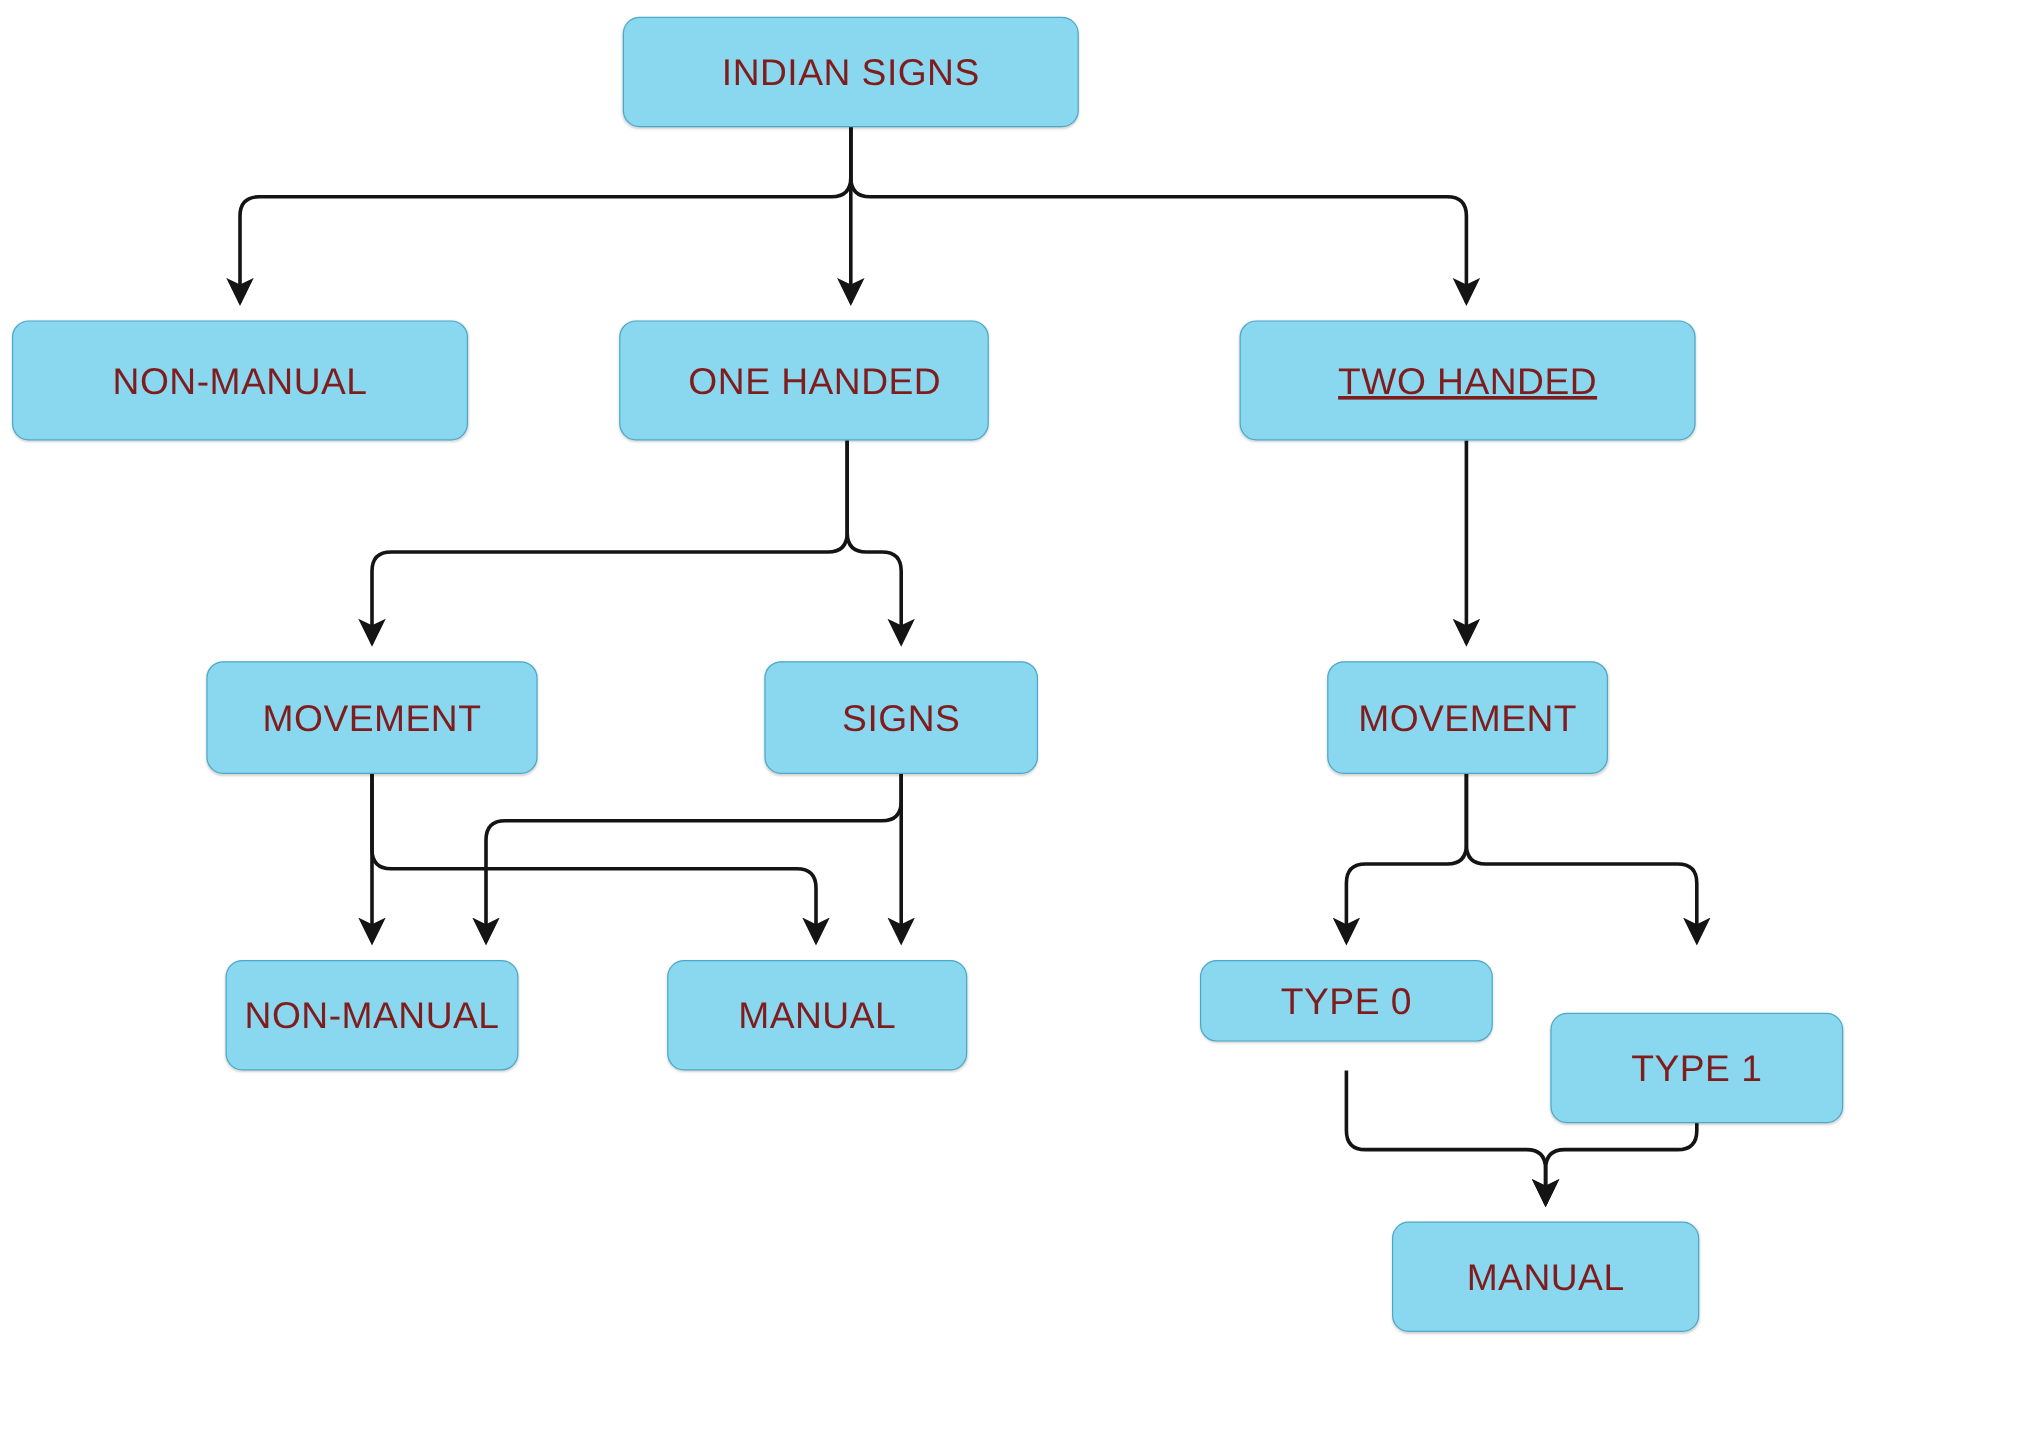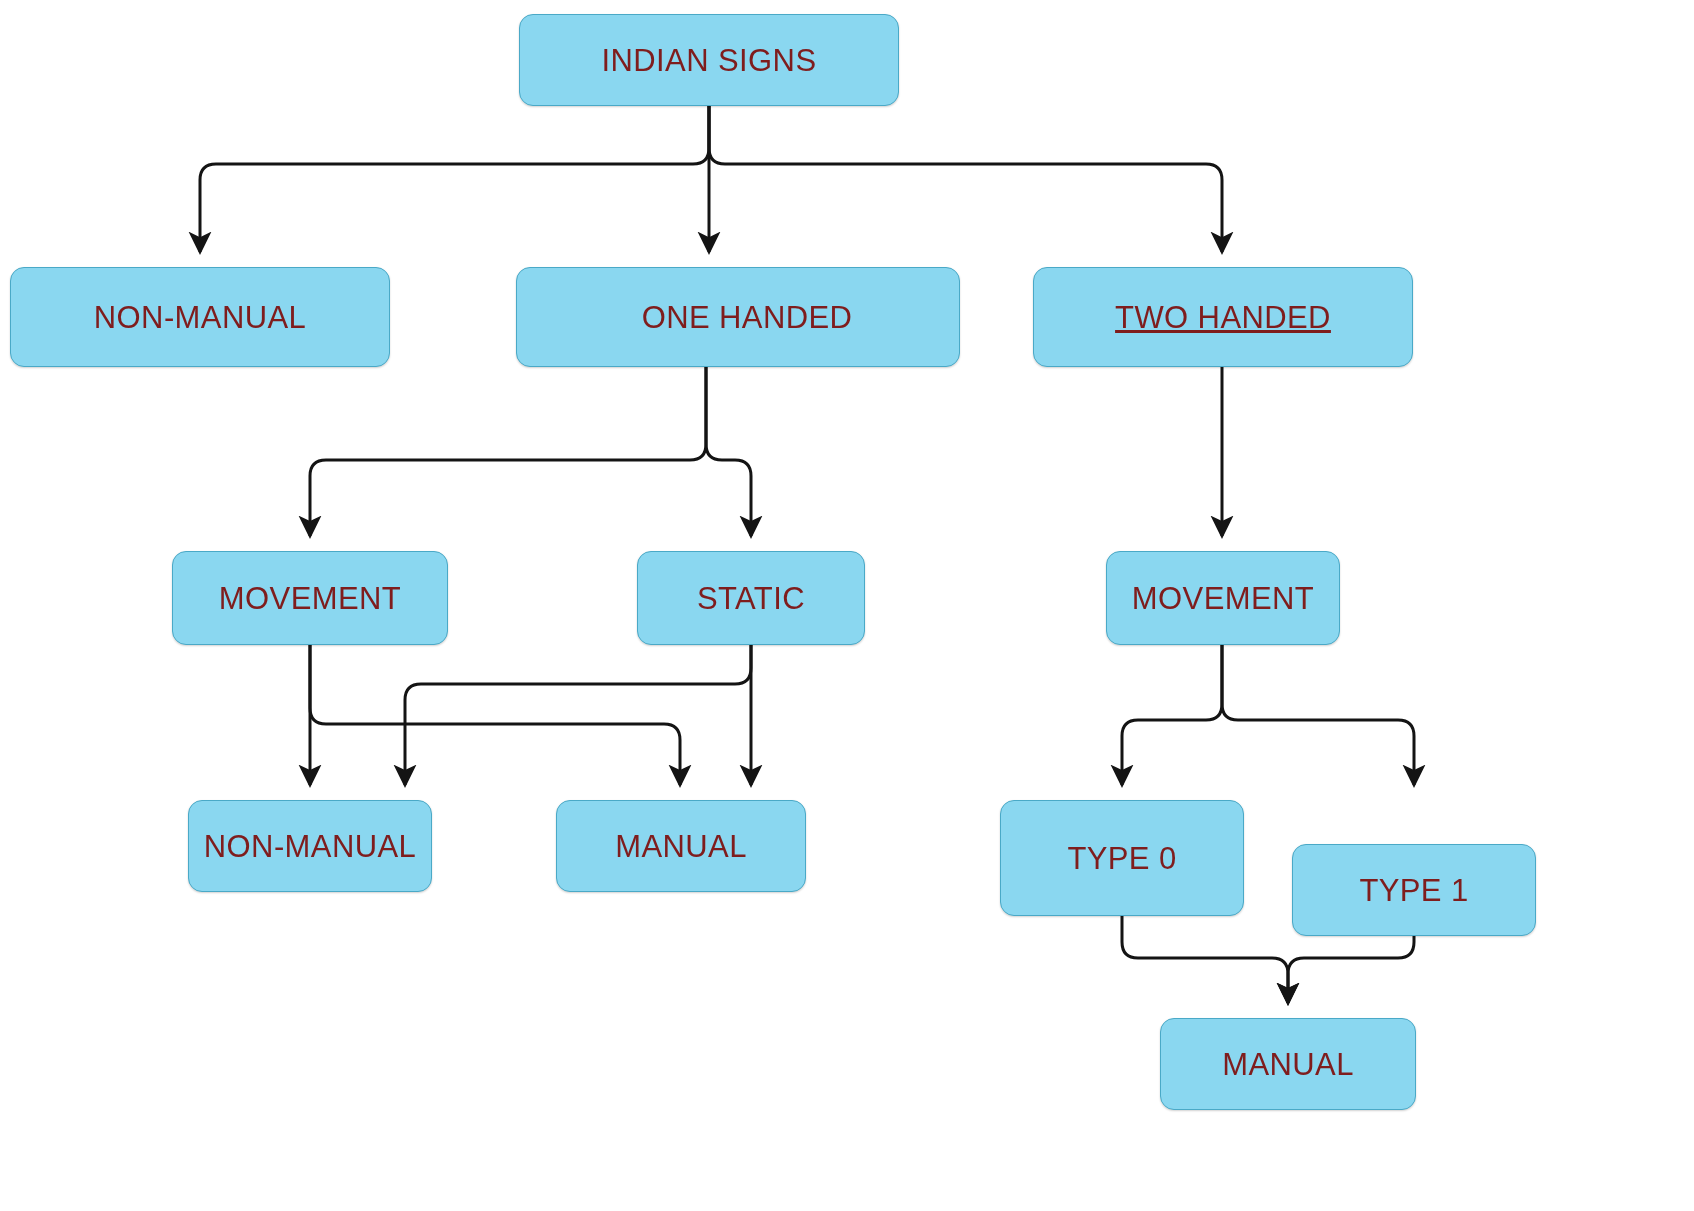--- a/index.html
+++ b/index.html
@@ -90,49 +90,49 @@
   </svg>
 
   <div class="node" style="left:519px; top:14px; width:380px; height:92px;">
     <span class="node-label">INDIAN SIGNS</span>
   </div>
 
   <div class="node" style="left:10px; top:267px; width:380px; height:100px;">
     <span class="node-label">NON-MANUAL</span>
   </div>
 
-  <div class="node" style="left:516px; top:267px; width:444px; height:100px;padding-left:18px;">
+  <div class="node" style="left:516px; top:267px; width:308px; height:100px;padding-left:18px;">
     <span class="node-label">ONE HANDED</span>
   </div>
 
   <div class="node" style="left:1033px; top:267px; width:380px; height:100px;text-decoration:underline;">
     <span class="node-label">TWO HANDED</span>
   </div>
 
   <div class="node" style="left:172px; top:551px; width:276px; height:94px;">
     <span class="node-label">MOVEMENT</span>
   </div>
 
   <div class="node" style="left:637px; top:551px; width:228px; height:94px;">
-    <span class="node-label">STATIC</span>
+    <span class="node-label">SIGNS</span>
   </div>
 
   <div class="node" style="left:1106px; top:551px; width:234px; height:94px;">
     <span class="node-label">MOVEMENT</span>
   </div>
 
   <div class="node" style="left:188px; top:800px; width:244px; height:92px;">
     <span class="node-label">NON-MANUAL</span>
   </div>
 
   <div class="node" style="left:556px; top:800px; width:250px; height:92px;">
     <span class="node-label">MANUAL</span>
   </div>
 
-  <div class="node" style="left:1000px; top:800px; width:244px; height:116px;">
+  <div class="node" style="left:1000px; top:800px; width:244px; height:68px;">
     <span class="node-label">TYPE 0</span>
   </div>
 
   <div class="node" style="left:1292px; top:844px; width:244px; height:92px;">
     <span class="node-label">TYPE 1</span>
   </div>
 
   <div class="node" style="left:1160px; top:1018px; width:256px; height:92px;">
     <span class="node-label">MANUAL</span>
   </div>

